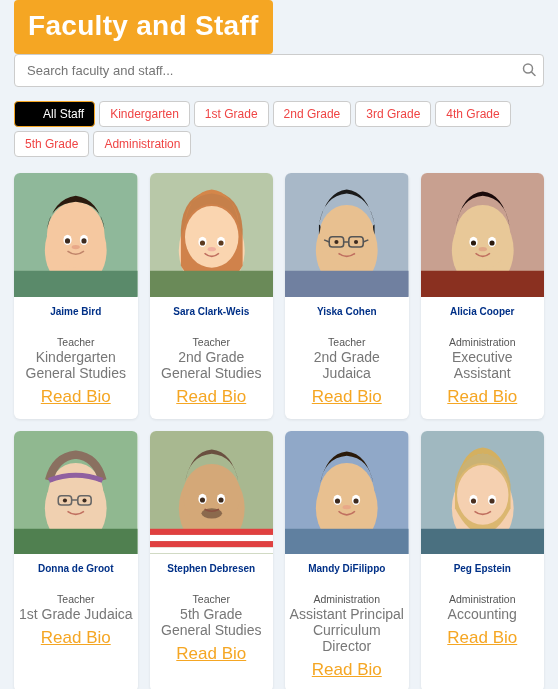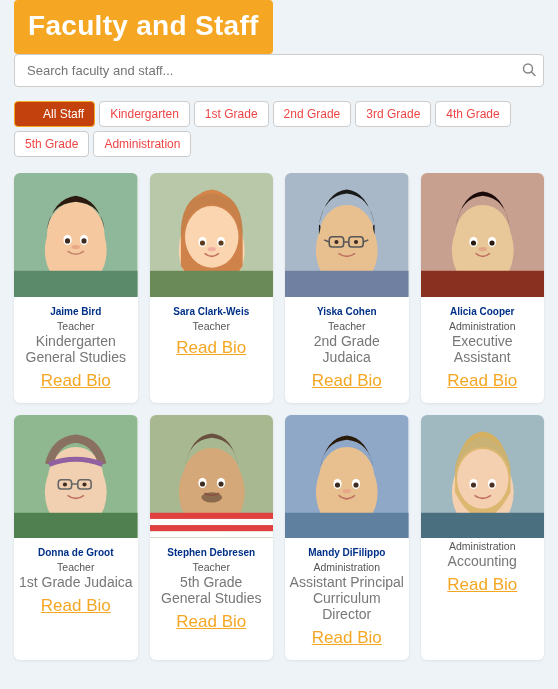--- a/index.html
+++ b/index.html
@@ -61,21 +61,21 @@
     .filter-tab {
       padding: 5px 10px;
       border-radius: 4px;
       border: 1px solid #ccc;
       font-size: 12px;
       cursor: pointer;
       background: white;
       color: #ef4444;
     }
     .filter-tab.active {
-      background: #c2410c;
+      background: #000000;
       color: white;
       border-color: #f5a623;
       padding-left: 28px;
     }
 
     
     .staff-grid {
       display: grid;
       grid-template-columns: repeat(4, 1fr);
       gap: 12px;
@@ -96,21 +96,21 @@
       font-size: 10px;
       color: #003087;
       margin-top: 8px;
       padding: 0 4px;
       line-height: 1.3;
     }
 
     .staff-role {
       font-size: 10.5px;
       color: #555;
-      margin-top: 2px;
+      margin-top: 18px;
     }
 
     .staff-dept {
       font-size: 14px;
       color: #777;
       margin-top: 1px;
       padding: 0 4px;
     }
 
     .read-bio {
@@ -194,20 +194,21 @@
       <ellipse cx="51" cy="67" rx="4" ry="5" fill="white"></ellipse>
       <ellipse cx="69" cy="67" rx="4" ry="5" fill="white"></ellipse>
       <circle cx="51" cy="68" r="2.5" fill="#5c3a1e"></circle>
       <circle cx="69" cy="68" r="2.5" fill="#5c3a1e"></circle>
       <path d="M53 78 Q60 84 67 78" stroke="#c07060" stroke-width="1.5" fill="none"></path>
       <ellipse cx="60" cy="74" rx="4" ry="2" fill="#f0b0a0"></ellipse>
       <rect x="0" y="95" width="120" height="30" fill="#6a8a58"></rect>
     </svg></div>
       <div class="staff-name">Sara Clark-Weis</div>
       <div class="staff-role">Teacher</div>
+      <div class="staff-dept">2nd Grade General Studies</div>
       <a class="read-bio" href="#">Read Bio</a>
     </div>
     <div class="staff-card">
       <div class="face-art"><svg viewBox="0 0 120 120" xmlns="http://www.w3.org/2000/svg" width="100%" height="100%">
       <rect width="120" height="120" fill="#a8b8c8"></rect>
       <ellipse cx="60" cy="75" rx="30" ry="38" fill="#e8c090"></ellipse>
       <ellipse cx="60" cy="62" rx="27" ry="31" fill="#e8c090"></ellipse>
       <path d="M33 50 Q38 22 60 20 Q82 22 87 50 Q80 18 60 16 Q40 18 33 50Z" fill="#1a1a1a"></path>
       <path d="M33 50 L33 60 Q36 50 33 50Z" fill="#1a1a1a"></path>
       <path d="M87 50 L87 60 Q84 50 87 50Z" fill="#1a1a1a"></path>
@@ -319,20 +320,21 @@
       <path d="M33 52 Q37 24 60 22 Q83 24 87 52 L87 75 Q74 100 60 100 Q46 100 33 75Z" fill="#d4b060" opacity="0.8"></path>
       <path d="M35 48 Q40 24 60 22 Q80 24 85 48 Q79 18 60 16 Q41 18 35 48Z" fill="#d4b060"></path>
       <ellipse cx="60" cy="62" rx="25" ry="29" fill="#f5d0b0"></ellipse>
       <ellipse cx="51" cy="67" rx="4" ry="5" fill="white"></ellipse>
       <ellipse cx="69" cy="67" rx="4" ry="5" fill="white"></ellipse>
       <circle cx="51" cy="68" r="2.5" fill="#4a3020"></circle>
       <circle cx="69" cy="68" r="2.5" fill="#4a3020"></circle>
       <path d="M52 78 Q60 84 68 78" stroke="#c07060" stroke-width="1.5" fill="none"></path>
       <rect x="0" y="95" width="120" height="30" fill="#4a7080"></rect>
     </svg></div>
+      <div class="staff-name">Peg Epstein</div>
       <div class="staff-role">Administration</div>
       <div class="staff-dept">Accounting</div>
       <a class="read-bio" href="#">Read Bio</a>
     </div>
   </div>
 
 
 
 
 </body></html>

